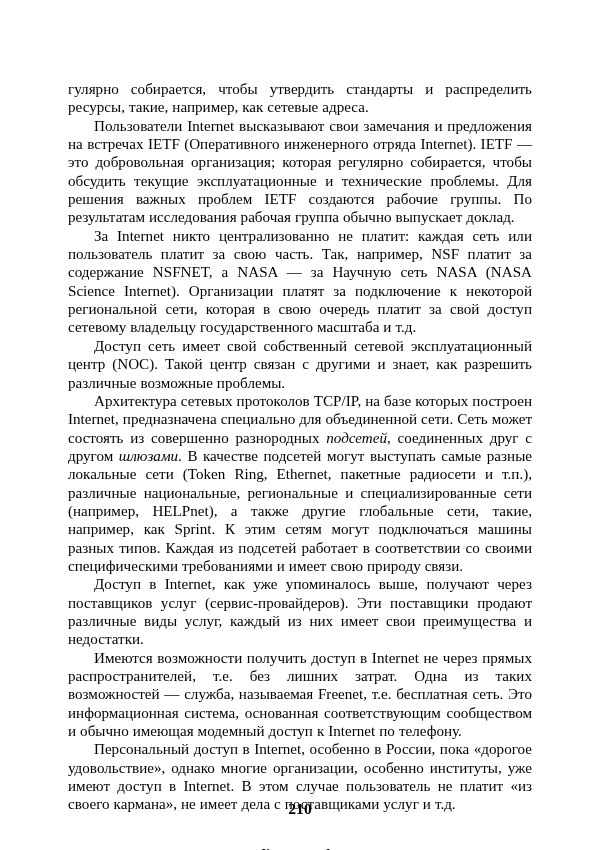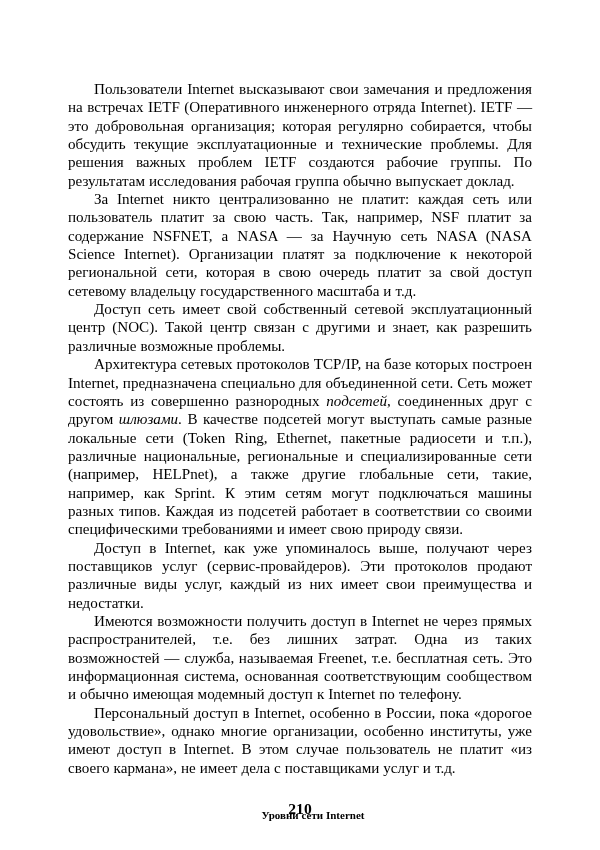--- a/index.html
+++ b/index.html
@@ -68,30 +68,31 @@
     font-family: "Liberation Serif", "DejaVu Serif", serif;
   }
 </style>
 </head>
 <body>
 
 <div class="page">
 
   <div class="text-block">
 
+    <p class="para no-indent">гулярно собирается, чтобы утвердить стандарты и распределить ресурсы, такие, например, как сетевые адреса.</p>
 
     <p class="para">Пользователи Internet высказывают свои замечания и предложения на встречах IETF (Оперативного инженерного отряда Internet). IETF — это добровольная организация; которая регулярно собирается, чтобы обсудить текущие эксплуатационные и технические проблемы. Для решения важных проблем IETF создаются рабочие группы. По результатам исследования рабочая группа обычно выпускает доклад.</p>
 
     <p class="para">За Internet никто централизованно не платит: каждая сеть или пользователь платит за свою часть. Так, например, NSF платит за содержание NSFNET, а NASA — за Научную сеть NASA (NASA Science Internet). Организации платят за подключение к некоторой региональной сети, которая в свою очередь платит за свой доступ сетевому владельцу государственного масштаба и т.д.</p>
 
     <p class="para">Доступ сеть имеет свой собственный сетевой эксплуатационный центр (NOC). Такой центр связан с другими и знает, как разрешить различные возможные проблемы.</p>
 
     <p class="para"><span>Архитектура сетевых протоколов TCP/IP, на базе которых построен Internet, предназначена специально для объединенной сети. Сеть может состоять из совершенно разнородных </span><em class="it">подсетей</em><span>, соединенных друг с другом </span><em class="it">шлюзами</em><span>. В качестве подсетей могут выступать самые разные локальные сети (Token Ring, Ethernet, пакетные радиосети и т.п.), различные национальные, региональные и специализированные сети (например, HELPnet), а также другие глобальные сети, такие, например, как Sprint. К этим сетям могут подключаться машины разных типов. Каждая из подсетей работает в соответствии со своими специфическими требованиями и имеет свою природу связи.</span></p>
 
-    <p class="para">Доступ в Internet, как уже упоминалось выше, получают через поставщиков услуг (сервис-провайдеров). Эти протоколов продают различные виды услуг, каждый из них имеет свои преимущества и недостатки.</p>
+    <p class="para">Доступ в Internet, как уже упоминалось выше, получают через поставщиков услуг (сервис-провайдеров). Эти поставщики продают различные виды услуг, каждый из них имеет свои преимущества и недостатки.</p>
 
     <p class="para">Имеются возможности получить доступ в Internet не через прямых распространителей, т.е. без лишних затрат. Одна из таких возможностей — служба, называемая Freenet, т.е. бесплатная сеть. Это информационная система, основанная соответствующим сообществом и обычно имеющая модемный доступ к Internet по телефону.</p>
 
     <p class="para">Персональный доступ в Internet, особенно в России, пока «дорогое удовольствие», однако многие организации, особенно институты, уже имеют доступ в Internet. В этом случае пользователь не платит «из своего кармана», не имеет дела с поставщиками услуг и т.д.</p>
 
     <div class="gap-before-heading"></div>
 
     <h2 class="section-heading">Уровни сети Internet</h2>
 
     <div class="gap-after-heading"></div>

